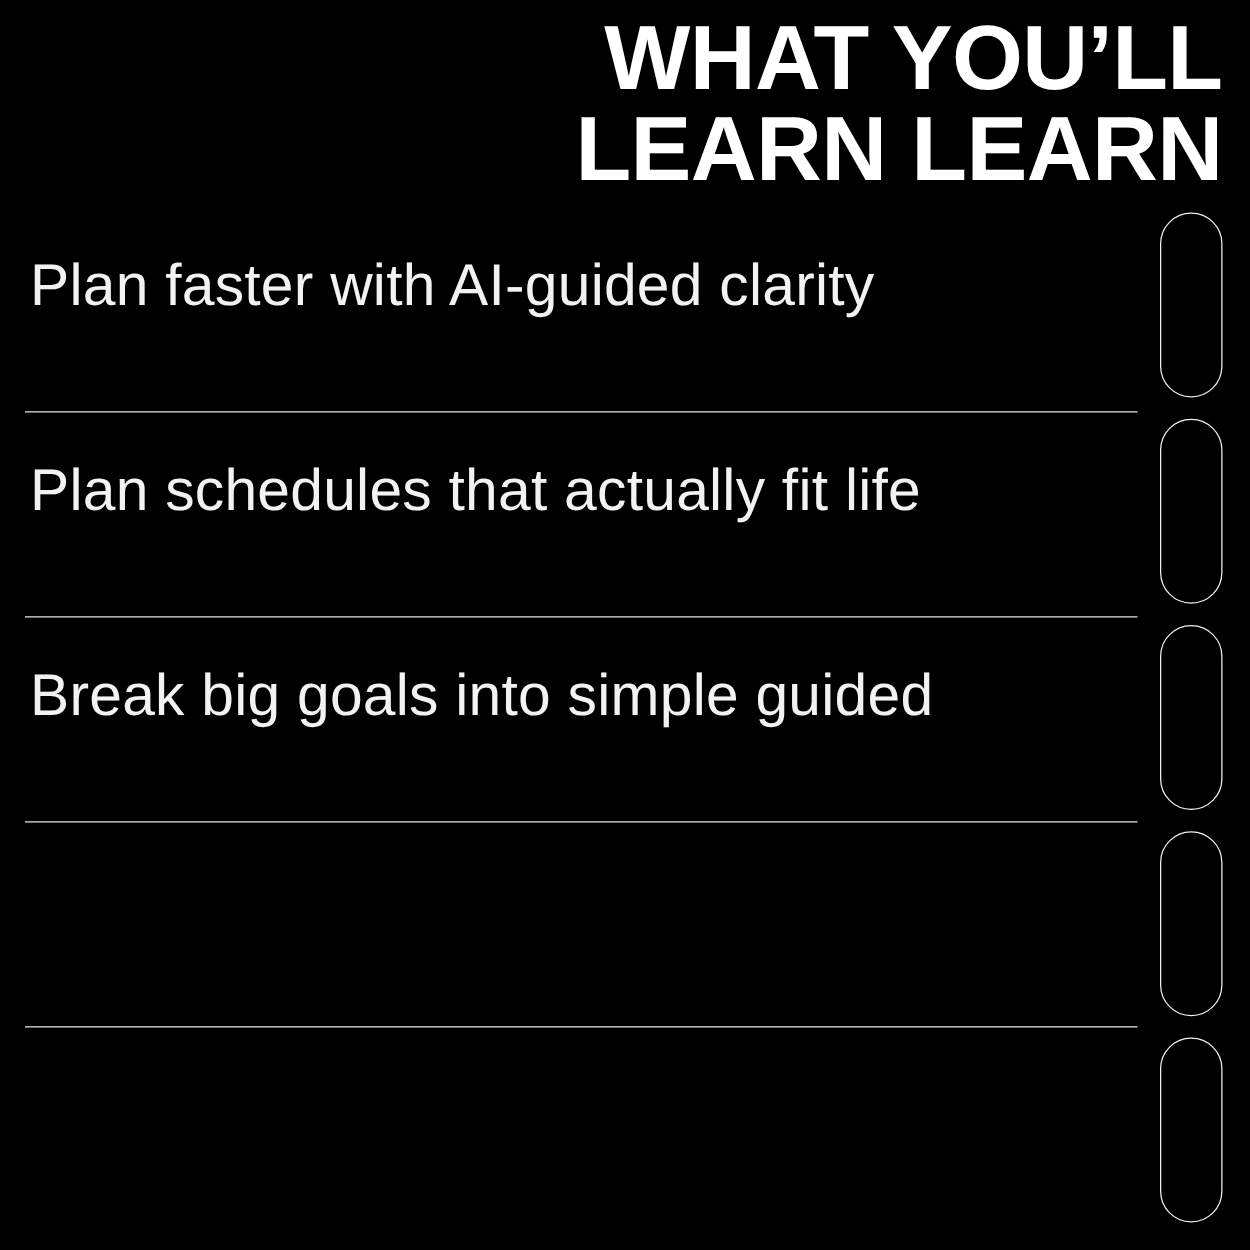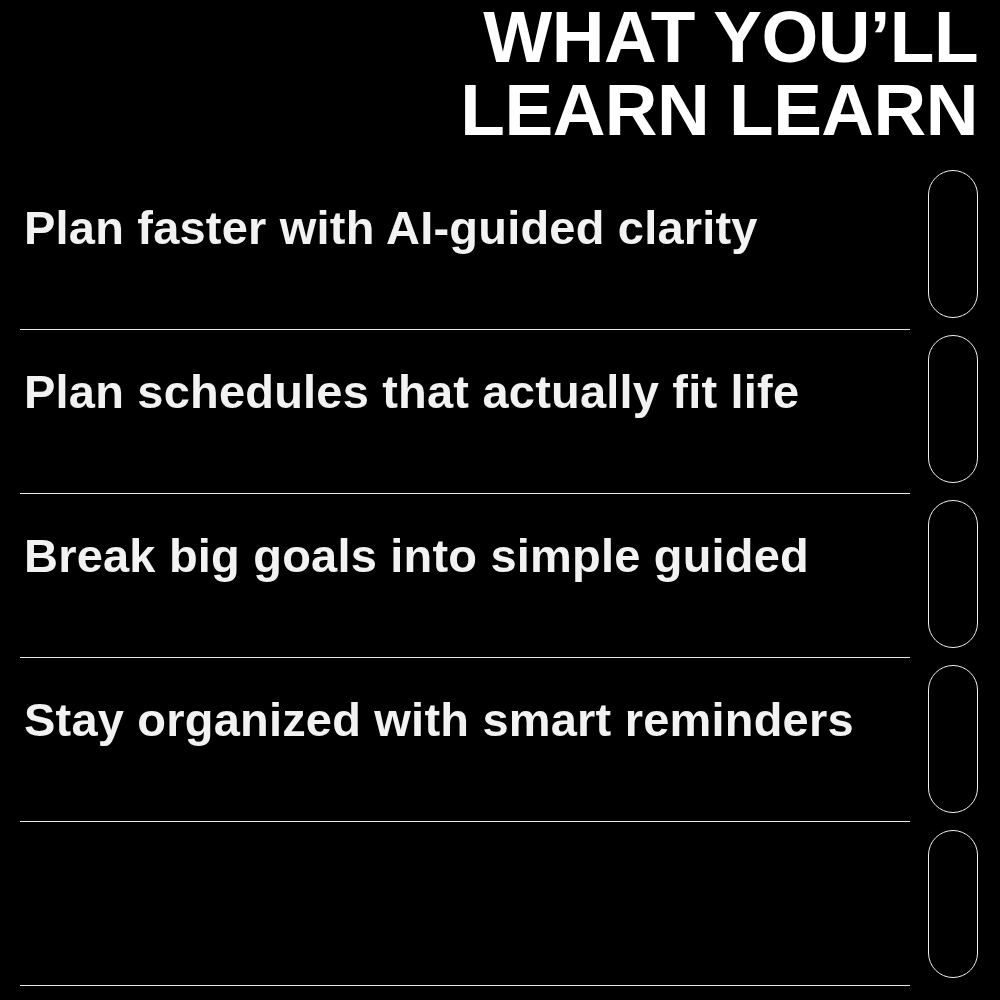--- a/index.html
+++ b/index.html
@@ -13,20 +13,21 @@
     color:#ffffff;
     position:relative;
   }
 
   
   .heading {
     position:absolute;
     left:0; top:0;
     width:978px;
     text-align:right;
+    padding-top:10px;
   }
   .heading .hline {
     display:block;
     font-weight:bold;
     font-size:73px;
     line-height:73px;
     letter-spacing:-0.5px;
     white-space:nowrap;
     color:#ffffff;
   }
@@ -41,21 +42,21 @@
     position:relative;
     height:164px;
     width:910px;
   }
   .row-label {
     position:absolute;
     left:24px;
     top:34px;
     font-size:47px;
     line-height:56px;
-    font-weight:700;
+    font-weight:400;
     letter-spacing:0.2px;
     white-space:nowrap;
     color:#f2f2f2;
     -webkit-font-smoothing:antialiased;
   }
   .row-rule {
     position:absolute;
     left:20px;
     bottom:0;
     width:890px;
@@ -97,24 +98,20 @@
   <div class="row">
     <div class="row-label">Plan schedules that actually fit life</div>
     <div class="row-rule"></div>
   </div>
 
   <div class="row">
     <div class="row-label">Break big goals into simple guided</div>
     <div class="row-rule"></div>
   </div>
 
-  <div class="row">
-    <div class="row-label">Stay organized with smart reminders</div>
-    <div class="row-rule"></div>
-  </div>
 
   <div class="row">
     <div class="row-rule"></div>
   </div>
 
 </div>
 
 <div class="pill-col">
   <div class="pill"></div>
   <div class="pill"></div>

